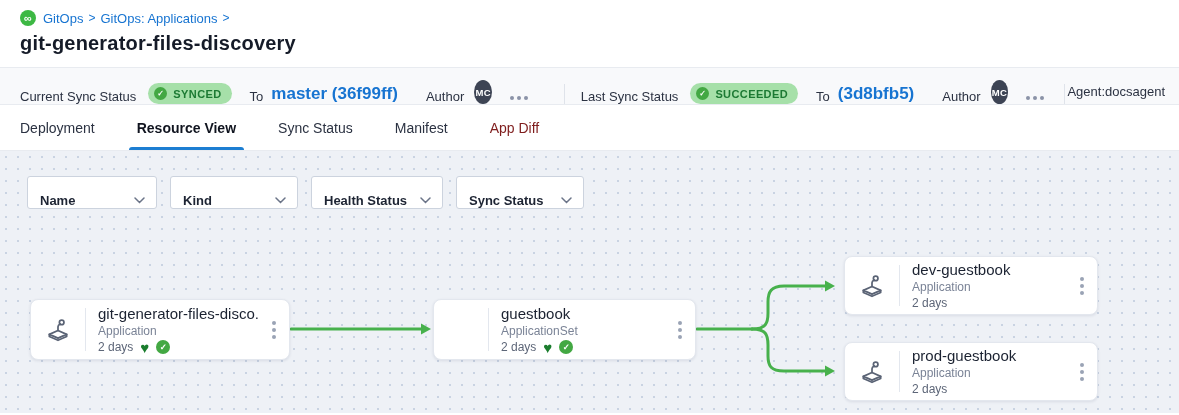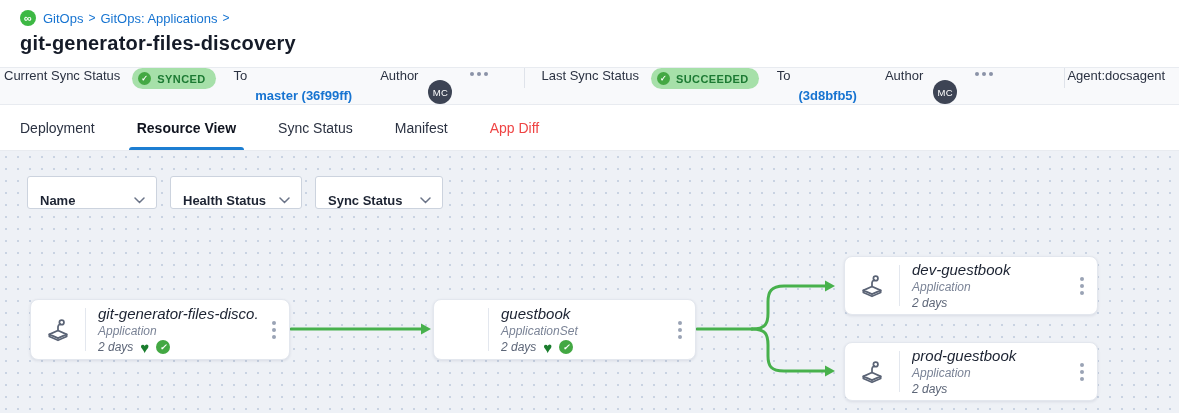--- a/index.html
+++ b/index.html
@@ -11,63 +11,63 @@
   .breadcrumb { display: flex; align-items: center; gap: 5px; font-size: 13px; }
   .gitops-logo { width: 16px; height: 16px; border-radius: 50%; background: #3db844;
     color: #fff; display: flex; align-items: center; justify-content: center;
     font-size: 11px; font-weight: bold; line-height: 1; margin-right: 2px; }
   .crumb-link { color: #1774d1; cursor: pointer; }
   .crumb-sep { color: #1774d1; font-size: 12px; }
   .page-title { margin-top: 6px; font-size: 20px; font-weight: 700; color: #151b28; letter-spacing: 0.2px; }
 
   
   .status-bar { height: 38px; background: #f8f9fb; border-top: 1px solid #e8ebf0; border-bottom: 1px solid #e8ebf0;
-    display: flex; align-items: flex-start; padding: 0 14px 0 4px; font-size: 13px; color: #2b3242; white-space: nowrap; }
+    display: flex; align-items: flex-end; padding: 0 14px 0 20px; font-size: 13px; color: #2b3242; white-space: nowrap; }
   .sb-label { margin-right: 12px; }
   .badge { display: inline-flex; align-items: center; gap: 6px; background: #a6e0a9; color: #1c7a33;
     font-size: 11px; font-weight: 700; letter-spacing: 0.4px; border-radius: 12px; padding: 4px 10px 4px 6px; margin-right: 18px; }
   .badge-check { width: 13px; height: 13px; border-radius: 50%; background: #43a843; color: #fff;
     display: inline-flex; align-items: center; justify-content: center; font-size: 8px; font-weight: bold; }
   .to-label { margin-right: 8px; }
-  .revision { color: #1774d1; font-weight: 700; font-size: 13px; margin-right: 28px; cursor: pointer; margin-top: 20px; }
+  .revision { color: #1774d1; font-weight: 700; font-size: 17px; margin-right: 28px; cursor: pointer; margin-top: 20px; }
   .author-label { margin-right: 10px; }
   .avatar { width: 24px; height: 24px; border-radius: 50%; background: #3d4454; color: #fff;
-    font-size: 9.5px; font-weight: 400; display: inline-flex; align-items: center; justify-content: center;
+    font-size: 9.5px; font-weight: 700; display: inline-flex; align-items: center; justify-content: center;
     margin-right: 14px; letter-spacing: 0.3px; margin-top: 12px; }
   .dots-h { display: inline-flex; gap: 3px; margin-right: 16px; cursor: pointer; padding: 4px; }
   .dots-h i { width: 4px; height: 4px; border-radius: 50%; background: #8b93a7; }
   .sb-divider { width: 1px; height: 20px; background: #dfe3ea; margin: 0 16px; }
   .agent-group { margin-left: auto; display: flex; }
   .agent-label { color: #2b3242; }
   .agent-value { color: #2b3242; }
 
   
   .tabs { height: 46px; background: #fff; border-bottom: 1px solid #e8ebf0; display: flex; padding: 0 20px; }
   .tab { position: relative; display: flex; align-items: center; margin-right: 42px; font-size: 14px;
     color: #2b3242; cursor: pointer; }
   .tab.active { font-weight: 700; color: #10141f; }
   .tab.active::after { content: ""; position: absolute; left: -8px; right: -8px; bottom: 0; height: 3px;
     background: #1c7ed2; border-radius: 3px 3px 0 0; }
-  .tab.disabled { color: #ef4444; cursor: default; }
+  .tab.disabled { color: #7f1d1d; cursor: default; }
 
   
   .graph { position: relative; height: 262px; background-color: #eef1f6;
     background-image: radial-gradient(circle, #c9d3e2 1px, rgba(0,0,0,0) 1.2px);
     background-size: 12px 12px; overflow: hidden; }
 
   .filters { position: absolute; top: 25px; left: 27px; display: flex; gap: 13px; }
   .filter { height: 33px; background: #fff; border: 1px solid #ccd3de; border-radius: 3px;
     display: flex; align-items: center; justify-content: space-between; padding: 16px 11px 0 12px;
     font-size: 13px; font-weight: 600; color: #1d2433; cursor: pointer; }
   .chevron { color: #6b7488; display: flex; }
 
   .edges { position: absolute; inset: 0; pointer-events: none; }
 
   .node { position: absolute; background: #fff; border: 1px solid #e3e7ee; border-radius: 8px;
-    box-shadow: 0 1px 3px rgba(25,39,80,0.10); display: flex; align-items: stretch; cursor: pointer; font-style: italic; }
+    box-shadow: 0 1px 3px rgba(25,39,80,0.10); display: flex; align-items: stretch; cursor: pointer; }
   .node-icon-cell { width: 54px; display: flex; align-items: center; justify-content: center; color: #5a6375; }
   .node-divider { width: 1px; background: #e3e7ee; margin: 8px 0; }
   .node-body { flex: 1; display: flex; flex-direction: column; justify-content: center; padding-left: 12px; gap: 2px; min-width: 0; }
   .node-title { font-size: 15px; color: #1b2231; white-space: nowrap; overflow: hidden; }
   .node-kind { font-size: 12px; color: #7a8396; }
   .node-meta { display: flex; align-items: center; gap: 7px; font-size: 12px; color: #5d6678; }
   .heart { color: #1b7d2e; font-size: 15px; line-height: 1; }
   .check-ic { width: 14px; height: 14px; border-radius: 50%; background: #43a843; color: #fff;
     display: inline-flex; align-items: center; justify-content: center; font-size: 8.5px; font-weight: bold; }
   .kebab { width: 30px; display: flex; flex-direction: column; align-items: center; justify-content: center;
@@ -139,20 +139,28 @@
 
     <div class="filters">
       <div class="filter" style="width:130px">
         <span>Name</span>
         <span class="chevron">
           <svg width="11" height="7" viewBox="0 0 11 7">
               <polyline points="1,1 5.5,5.5 10,1" fill="none" stroke="currentColor" stroke-width="1.5" stroke-linecap="round"></polyline>
             </svg>
         </span>
       </div>
+      <div class="filter" style="width:128px">
+        <span>Kind</span>
+        <span class="chevron">
+          <svg width="11" height="7" viewBox="0 0 11 7">
+              <polyline points="1,1 5.5,5.5 10,1" fill="none" stroke="currentColor" stroke-width="1.5" stroke-linecap="round"></polyline>
+            </svg>
+        </span>
+      </div>
       <div class="filter" style="width:132px">
         <span>Health Status</span>
         <span class="chevron">
           <svg width="11" height="7" viewBox="0 0 11 7">
               <polyline points="1,1 5.5,5.5 10,1" fill="none" stroke="currentColor" stroke-width="1.5" stroke-linecap="round"></polyline>
             </svg>
         </span>
       </div>
       <div class="filter" style="width:128px">
         <span>Sync Status</span>

